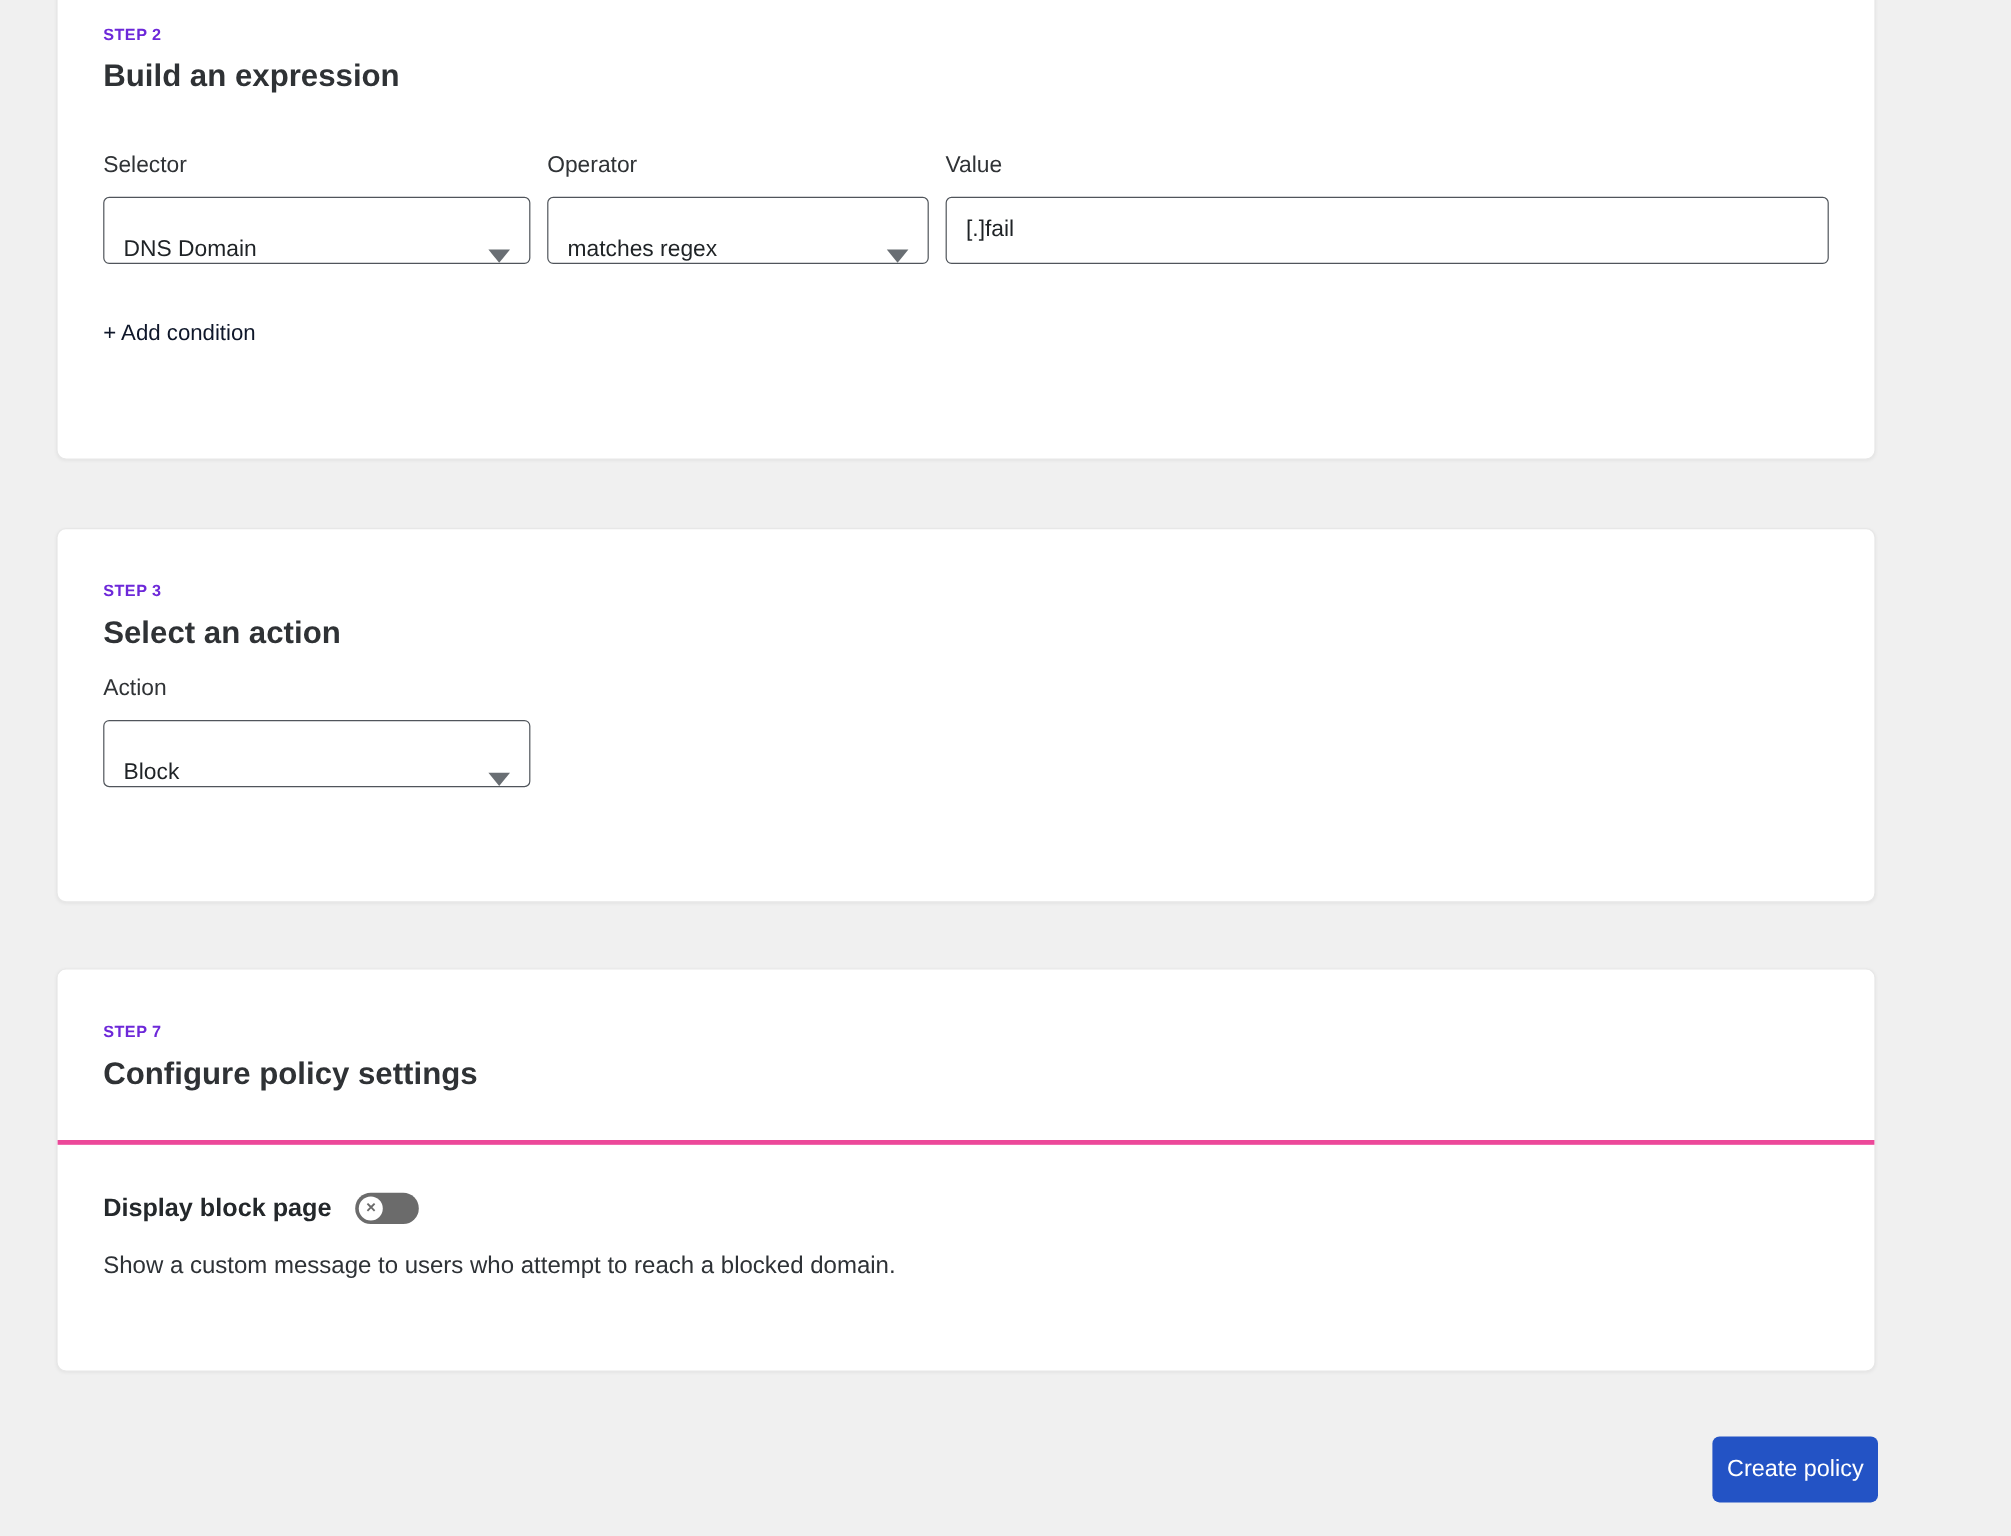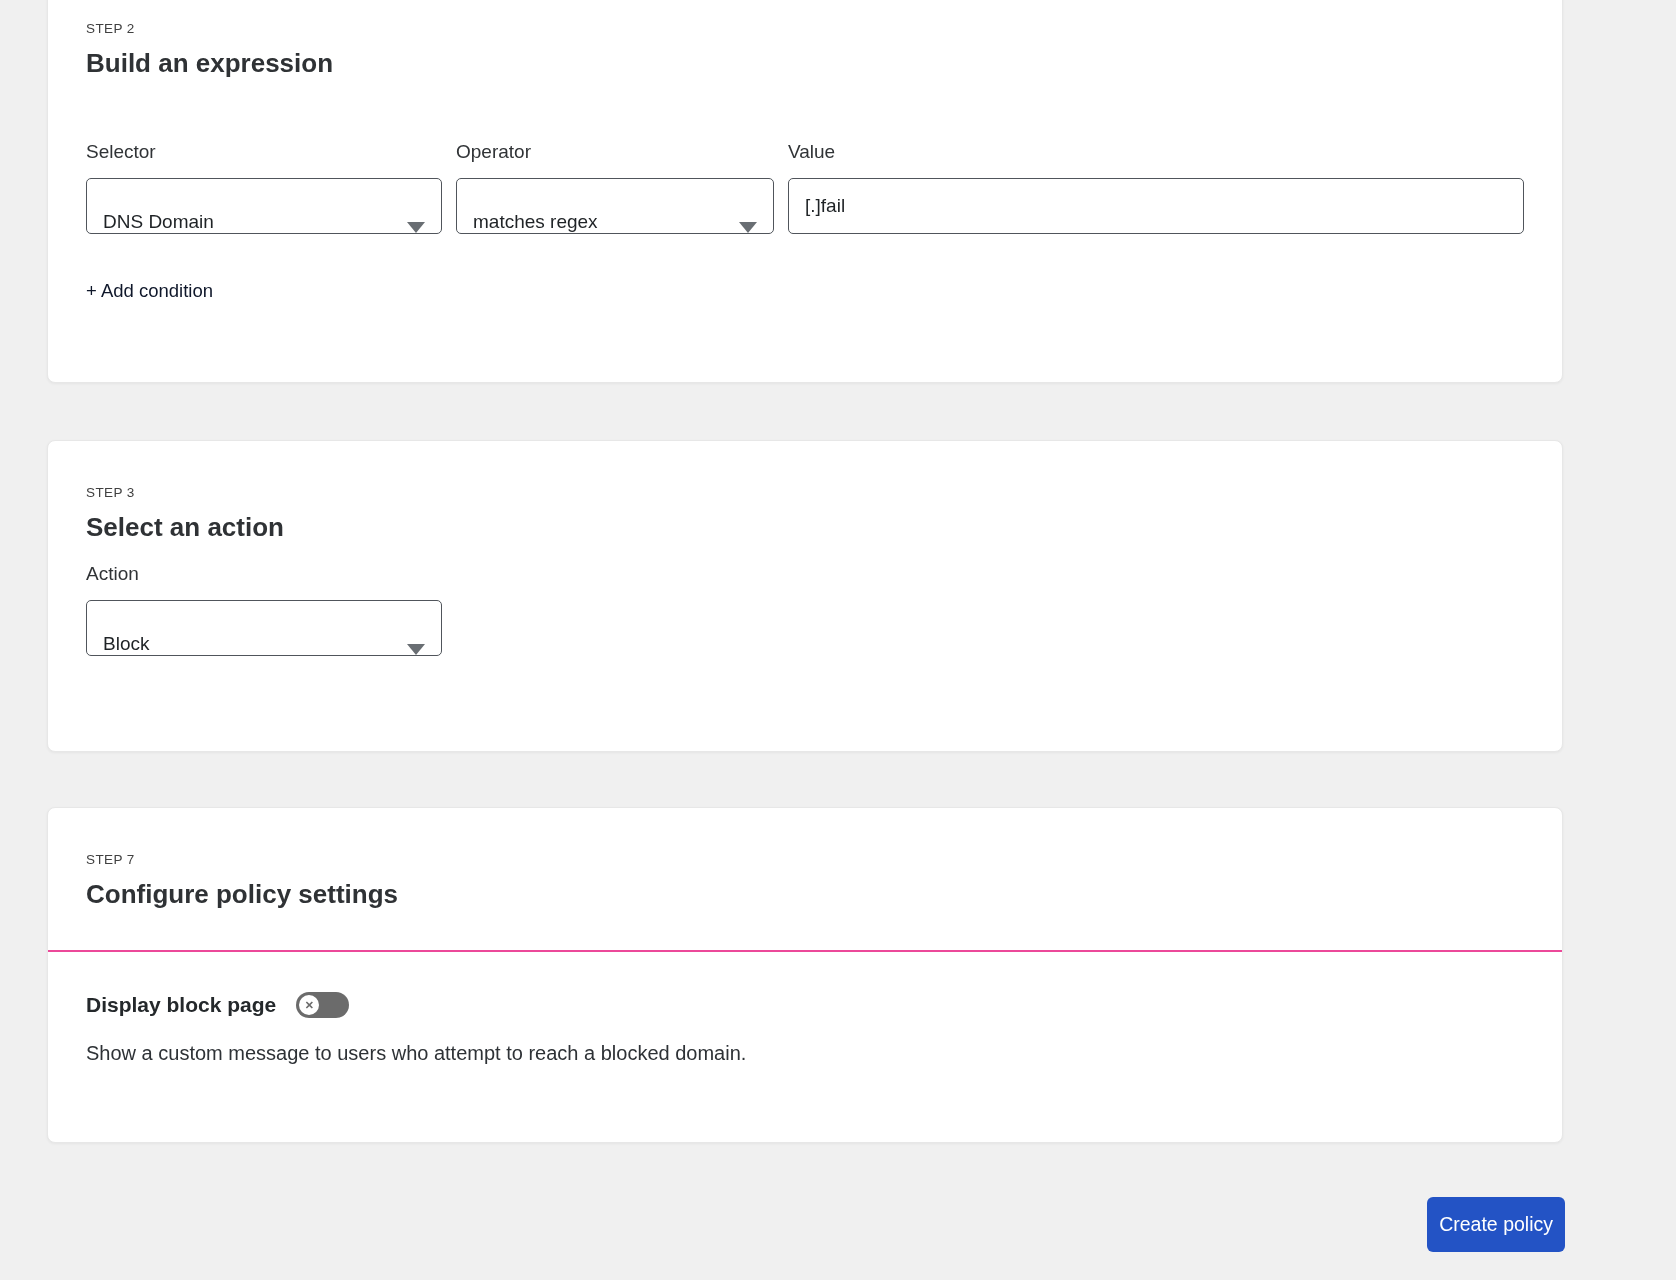--- a/index.html
+++ b/index.html
@@ -19,35 +19,35 @@
     border: 1px solid #e7e7e7;
     border-radius: 8px;
     box-shadow: 0 1px 3px rgba(0,0,0,0.05);
   }
   #card-step2 { top: -24px; height: 407px; padding: 44px 38px 0; }
   #card-step3 { top: 440px; height: 312px; padding: 44px 38px 0; }
   #card-step4 { top: 807px; height: 336px; }
 
   .step-label {
     font-size: 13.5px;
-    font-weight: normal;
-    color: #404040;
+    font-weight: bold;
+    color: #6d28d9;
     letter-spacing: 0.4px;
   }
   .card-title {
     margin-top: 12px;
     font-size: 26px;
     font-weight: bold;
     color: #2f3235;
   }
 
   .fields-row {
     display: flex;
     gap: 14px;
-    margin-top: 62px;
+    margin-top: 48px;
   }
   .field { display: flex; flex-direction: column; }
   .field-label {
     font-size: 19px;
     color: #303336;
     margin-bottom: 15px;
   }
   .control {
     height: 56px;
     border: 1.5px solid #50555b;
@@ -79,21 +79,21 @@
     margin-top: 46px;
     font-size: 18.5px;
     color: #0f172a;
     text-decoration: none;
     cursor: pointer;
   }
   .single-field { margin-top: 20px; }
 
   #card-step4 .card-header { padding: 44px 38px 40px; }
   #card-step4 .card-section {
-    border-top: 2px solid #ec4899;
+    border-top: 4px solid #ec4899;
     padding: 40px 38px 0;
   }
   .toggle-row { display: flex; align-items: center; gap: 20px; }
   .toggle-label {
     font-size: 21px;
     font-weight: bold;
     color: #24282b;
   }
   .toggle {
     position: relative;

